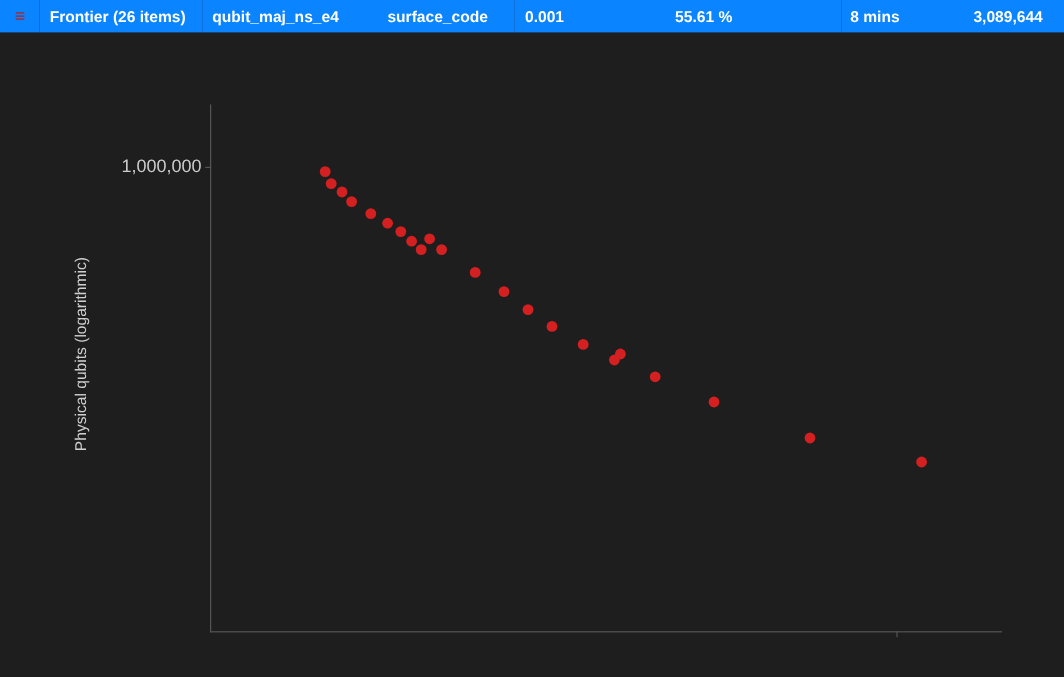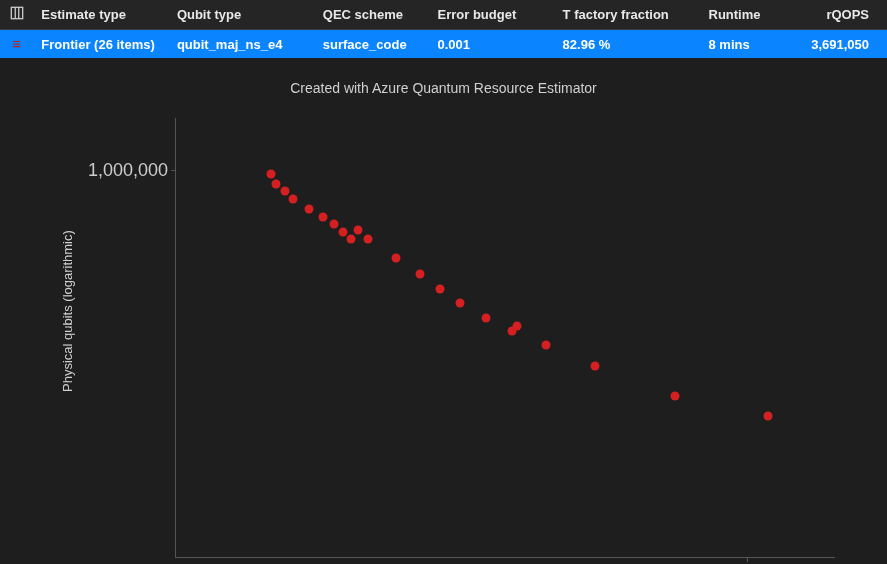--- a/index.html
+++ b/index.html
@@ -28,74 +28,55 @@
   .menu-icon { color: #b22222; font-weight: 900; font-size: 15px; line-height: 1; }
   .chart-area { flex: 1 1 auto; position: relative; }
   .chart-title { position: absolute; top: 22px; left: 0; right: 0; text-align: center; font-size: 14px; color: #d0d0d0; }
   .plot {
     position: absolute;
     left: 175px; top: 60px;
     width: 660px; height: 440px;
     border-left: 1px solid #555;
     border-bottom: 1px solid #555;
   }
-  .y-tick-label { position: absolute; right: calc(100% + 8px); transform: translateY(-50%); font-size: 18px; color: #ccc; white-space: nowrap; }
+  .y-tick-label { position: absolute; right: calc(100% + 8px); transform: translateY(-50%); font-size: 15px; color: #ccc; white-space: nowrap; }
   .y-tick-mark  { position: absolute; right: 100%; width: 5px; height: 1px; background: #555; }
   .x-tick-mark  { position: absolute; top: 100%; height: 5px; width: 1px; background: #555; }
   .y-axis-title {
     position: absolute; left: 60px; top: 0; bottom: 0;
     display: flex; align-items: center; justify-content: center;
     writing-mode: vertical-rl; transform: rotate(180deg);
     font-size: 13px; color: #d0d0d0;
     height: 100%;
     pointer-events: none;
   }
   .pt { position: absolute; width: 9px; height: 9px; border-radius: 50%; background: #d42020; transform: translate(-50%, -50%); }
 </style>
 </head>
 <body>
 
 <div class="root">
   <table class="table">
     <tbody>
-        <tr class="hdr-row">
-      <td class="col-icon">
-        <span class="grid-icon">
-          <svg viewBox="0 0 16 16" fill="none" stroke="currentColor" stroke-width="1.5">
-            <rect x="1.5" y="1.5" width="13" height="13"></rect>
-            <line x1="6" y1="1.5" x2="6" y2="14.5"></line>
-            <line x1="10" y1="1.5" x2="10" y2="14.5"></line>
-          </svg>
-        </span>
-      </td>
-      <td class="col-est">Estimate type</td>
-      <td class="col-qbt">Qubit type</td>
-      <td class="col-qec">QEC scheme</td>
-      <td class="col-err">Error budget</td>
-      <td class="col-tff">T factory fraction</td>
-      <td class="col-rt">Runtime</td>
-      <td class="col-rqops">rQOPS</td>
-    </tr>
     <tr class="data-row">
       <td class="col-icon">
         <span class="menu-icon">≡</span>
       </td>
       <td class="col-est">Frontier (26 items)</td>
       <td class="col-qbt">qubit_maj_ns_e4</td>
       <td class="col-qec">surface_code</td>
       <td class="col-err">0.001</td>
-      <td class="col-tff">82.96 %</td>
+      <td class="col-tff">55.61 %</td>
       <td class="col-rt">8 mins</td>
-      <td class="col-rqops">3,691,050</td>
+      <td class="col-rqops">3,089,644</td>
     </tr>
   </tbody>
     </table>
 
   <div class="chart-area">
-    <div class="chart-title">Created with Azure Quantum Resource Estimator</div>
     <div class="y-axis-title">Physical qubits (logarithmic)</div>
     <div class="plot" id="plot">
         <div class="y-tick-mark" style="top: 52.4535px;"></div>
         <div class="y-tick-label" style="top: 52.4535px;">1,000,000</div>
         <div class="x-tick-mark" style="left: 571.187px;"></div>
         <div class="pt" style="left: 95.2207px; top: 56.3939px;"></div>
         <div class="pt" style="left: 100.358px; top: 66.0836px;"></div>
         <div class="pt" style="left: 108.899px; top: 73.4779px;"></div>
         <div class="pt" style="left: 116.927px; top: 81.3207px;"></div>
         <div class="pt" style="left: 132.658px; top: 91.4063px;"></div>

